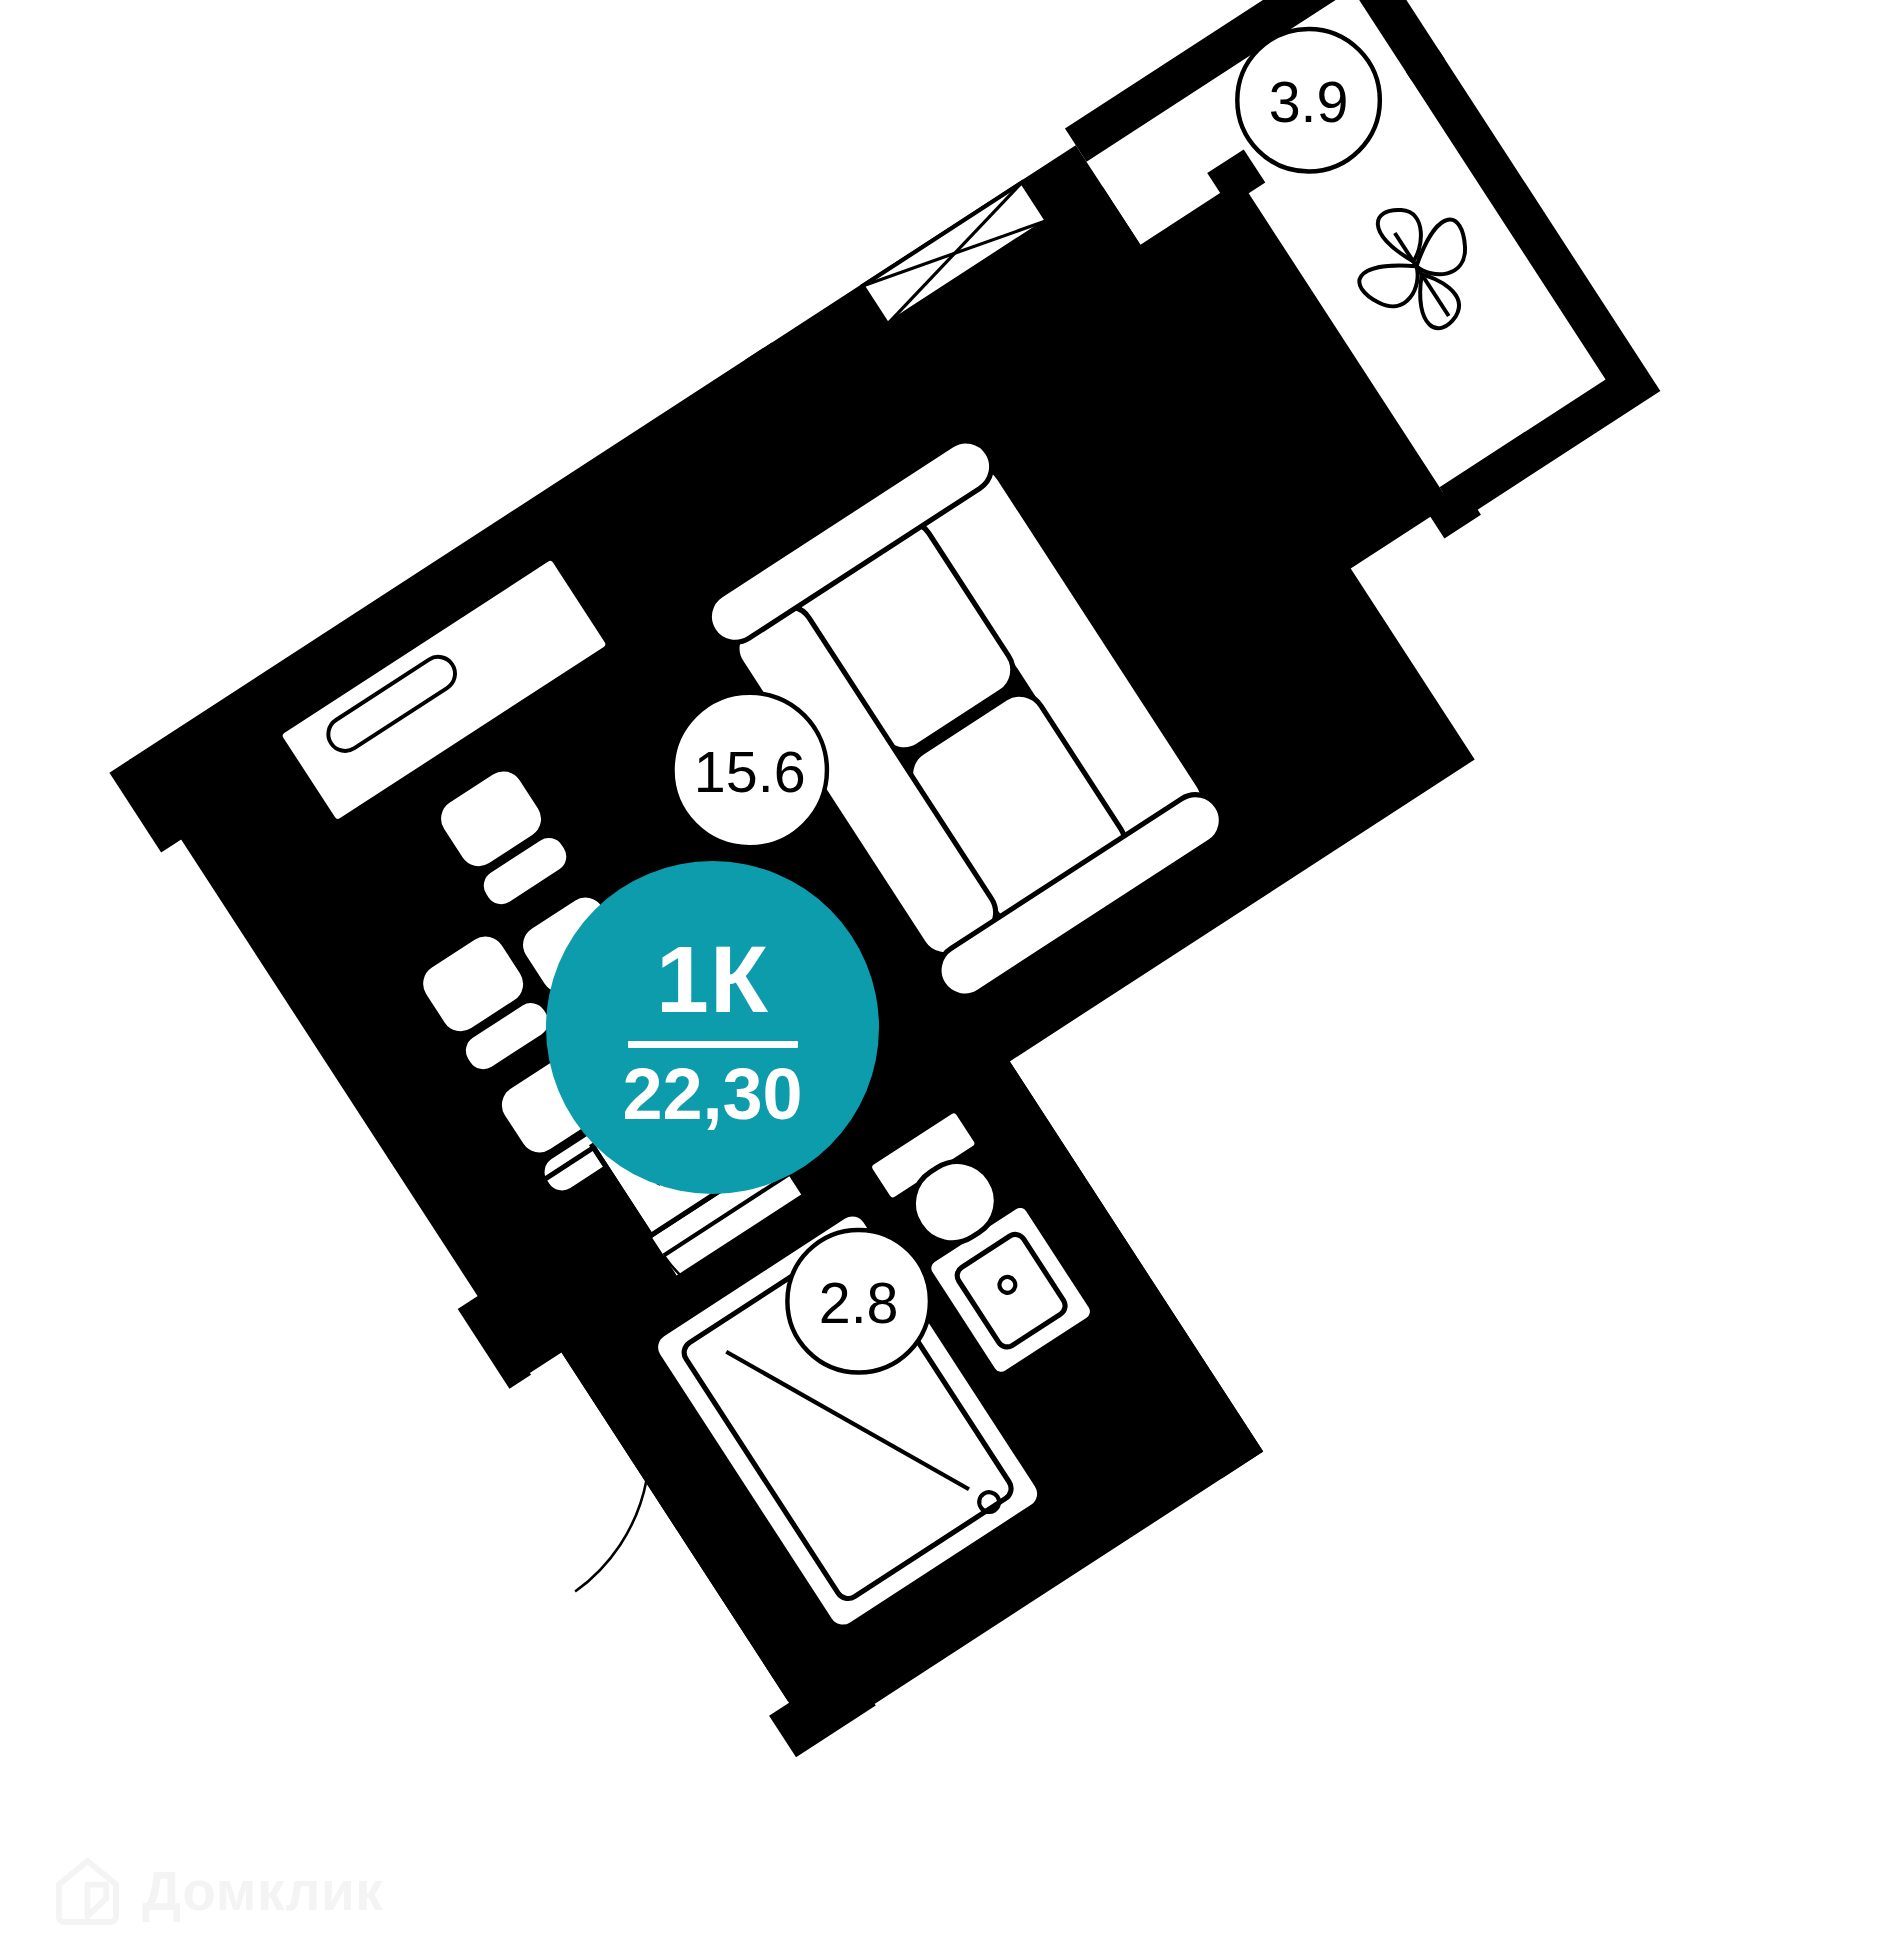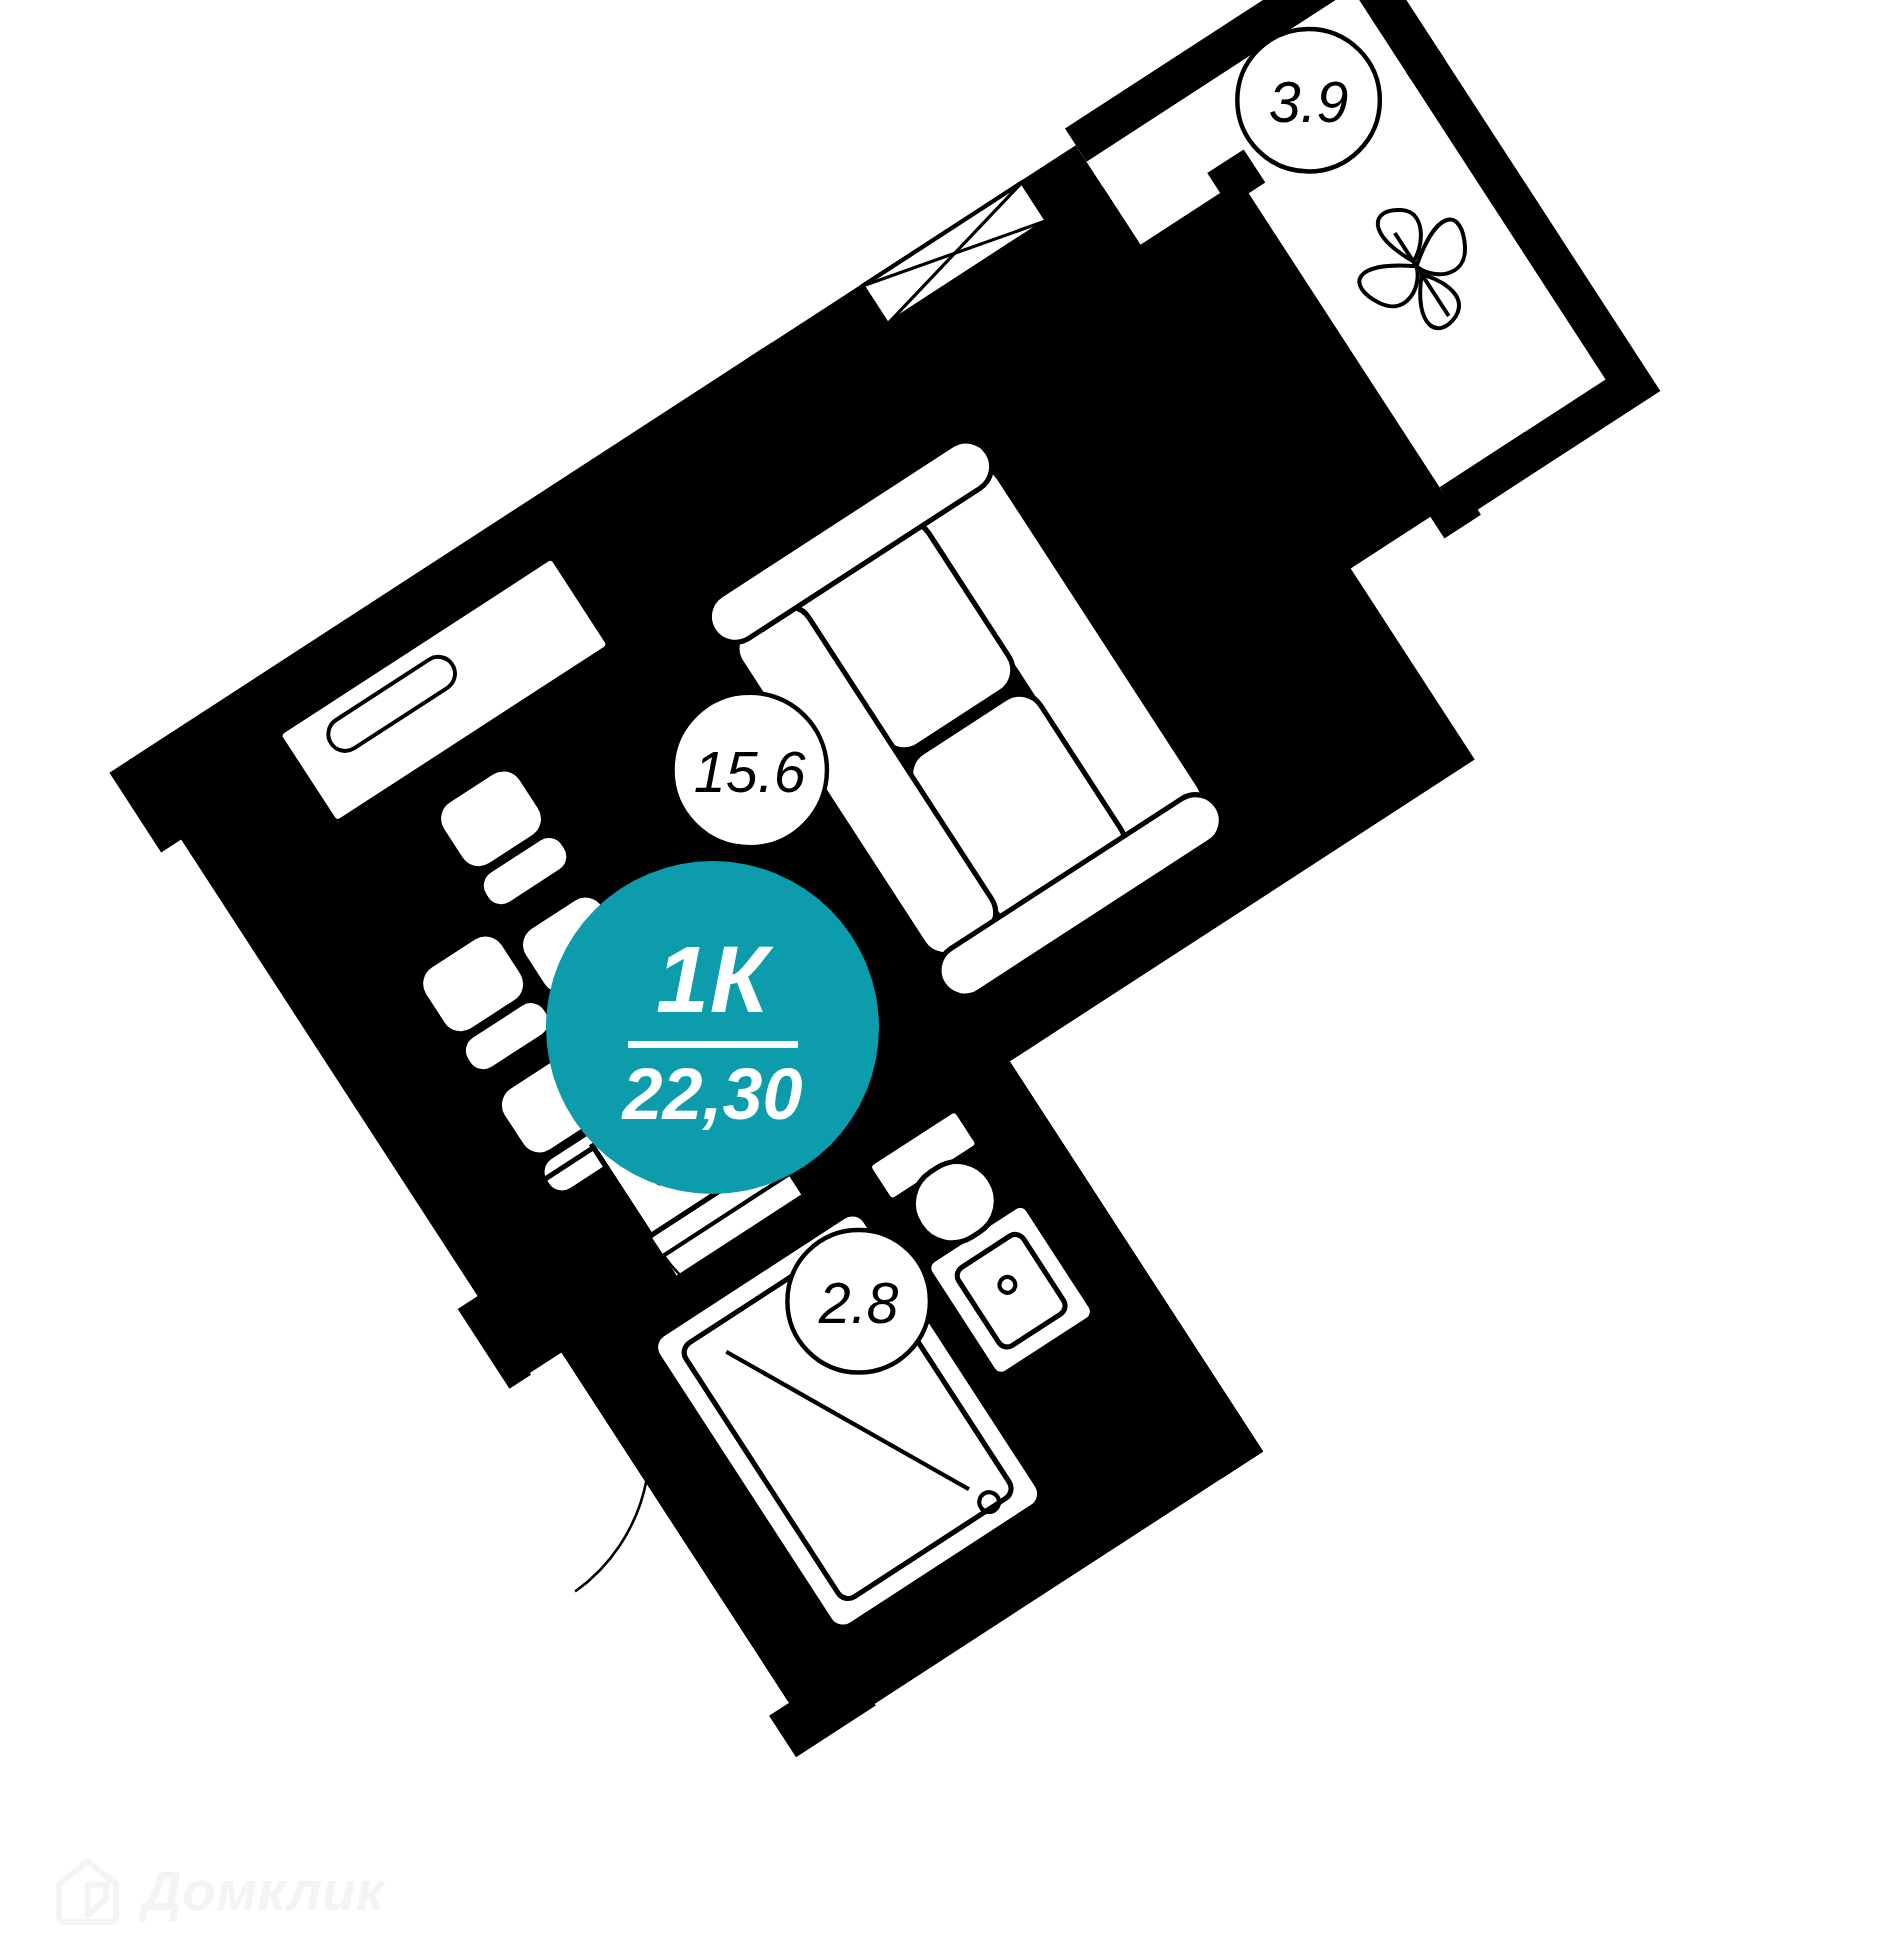--- a/index.html
+++ b/index.html
@@ -13,21 +13,20 @@
     position: relative;
     overflow: hidden;
     font-family: "Liberation Sans", sans-serif;
   }
 
   #plan-root {
     position: absolute;
     inset: 0;
     width: 1608px;
     height: 1956px;
-    font-style: italic;
   }
 
   svg.plan-svg {
     position: absolute;
     left: 0;
     top: 0;
     width: 1901px;
     height: 1956px;
     display: block;
   }

